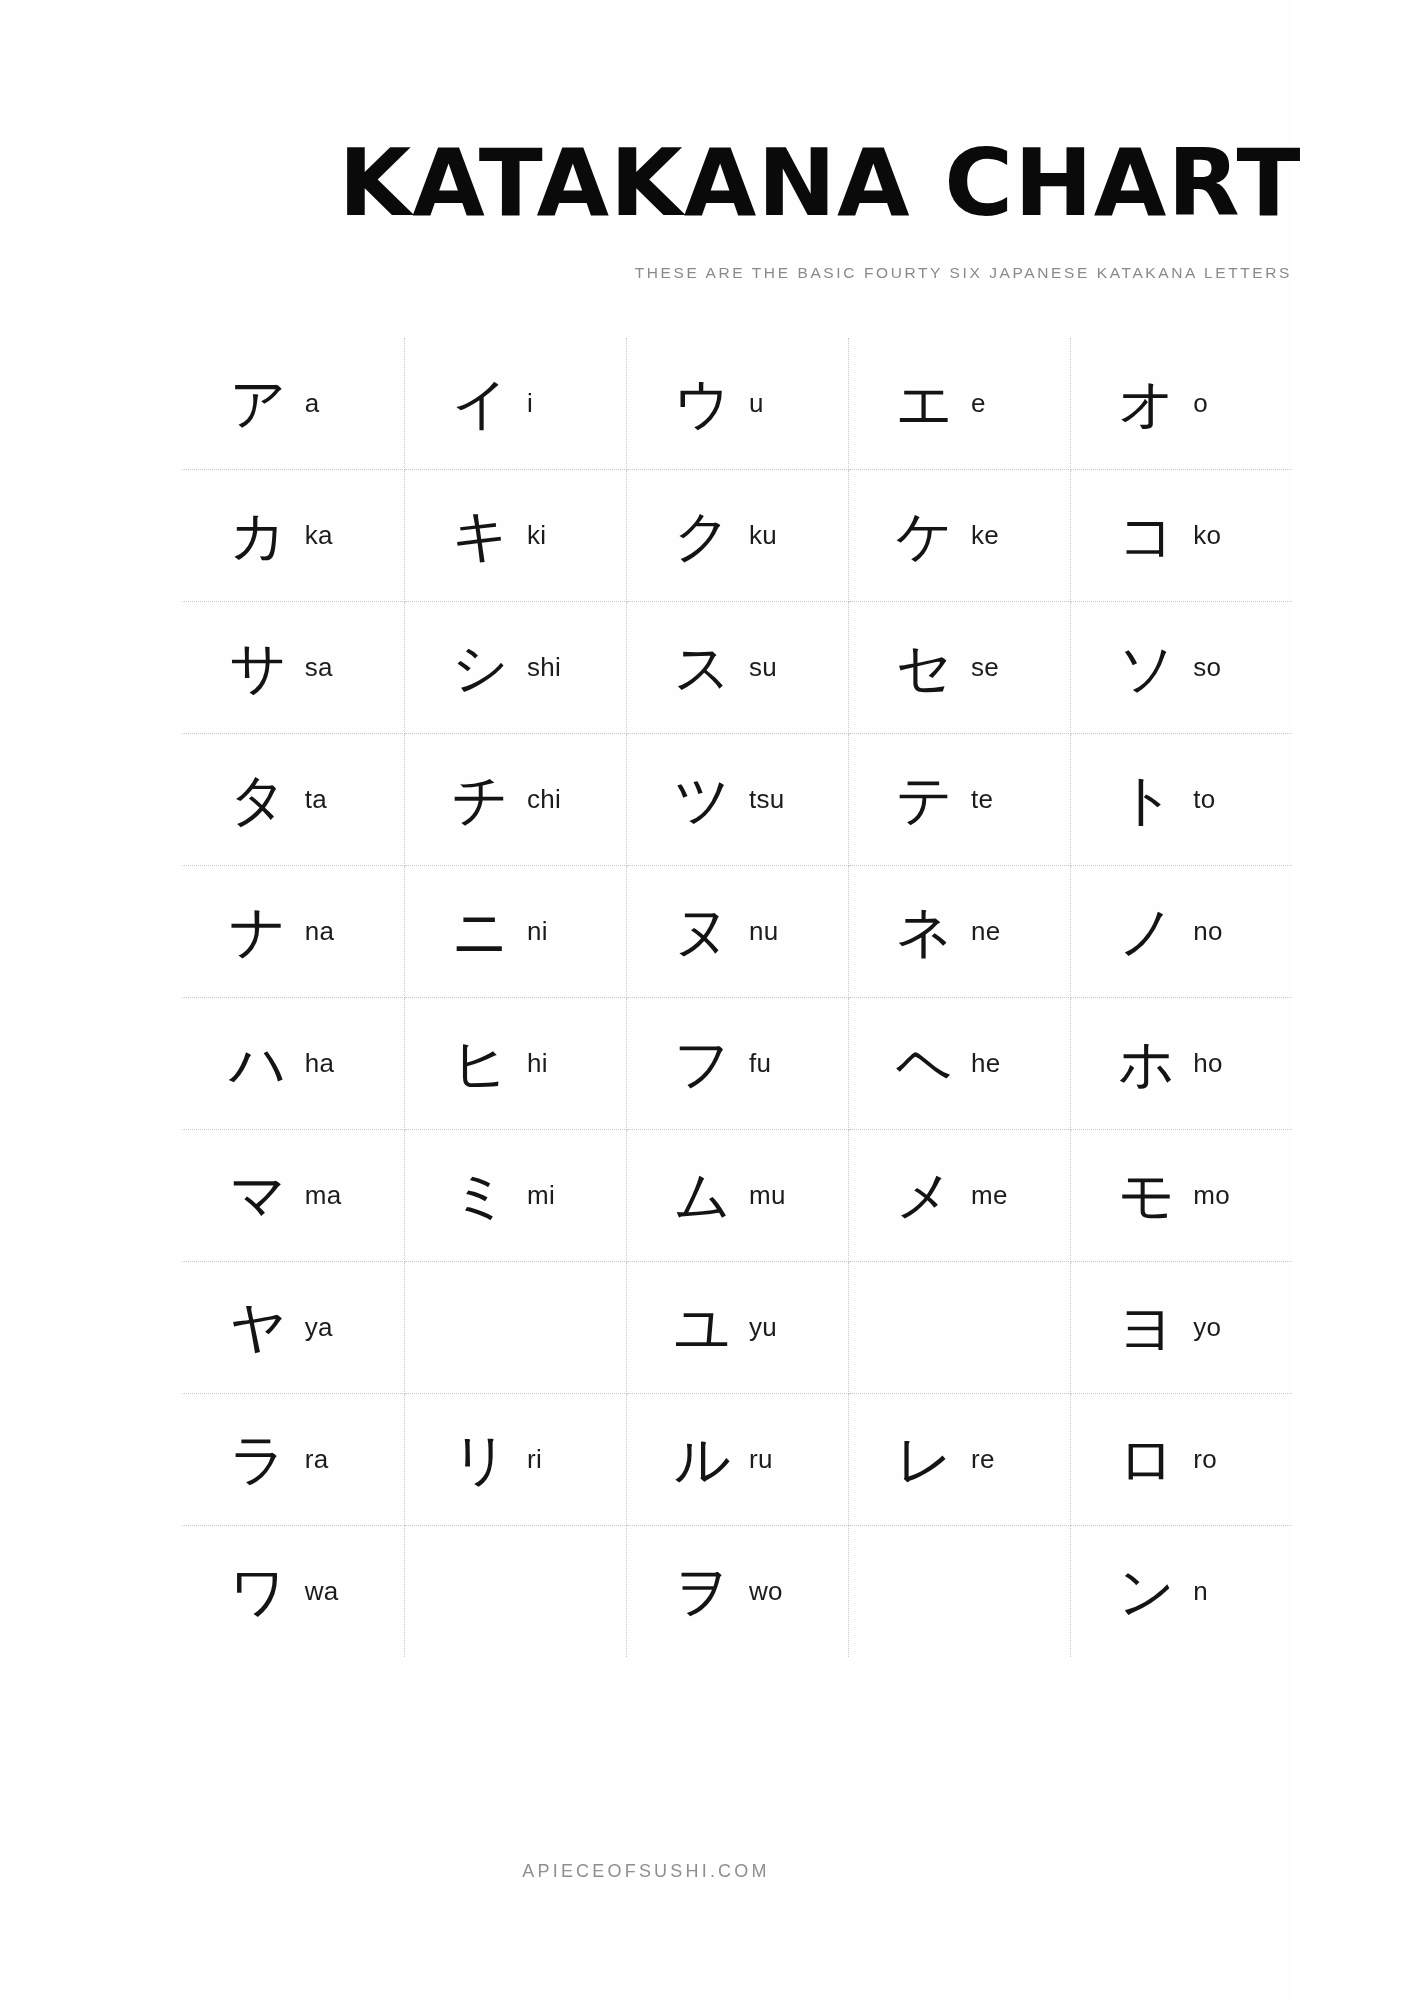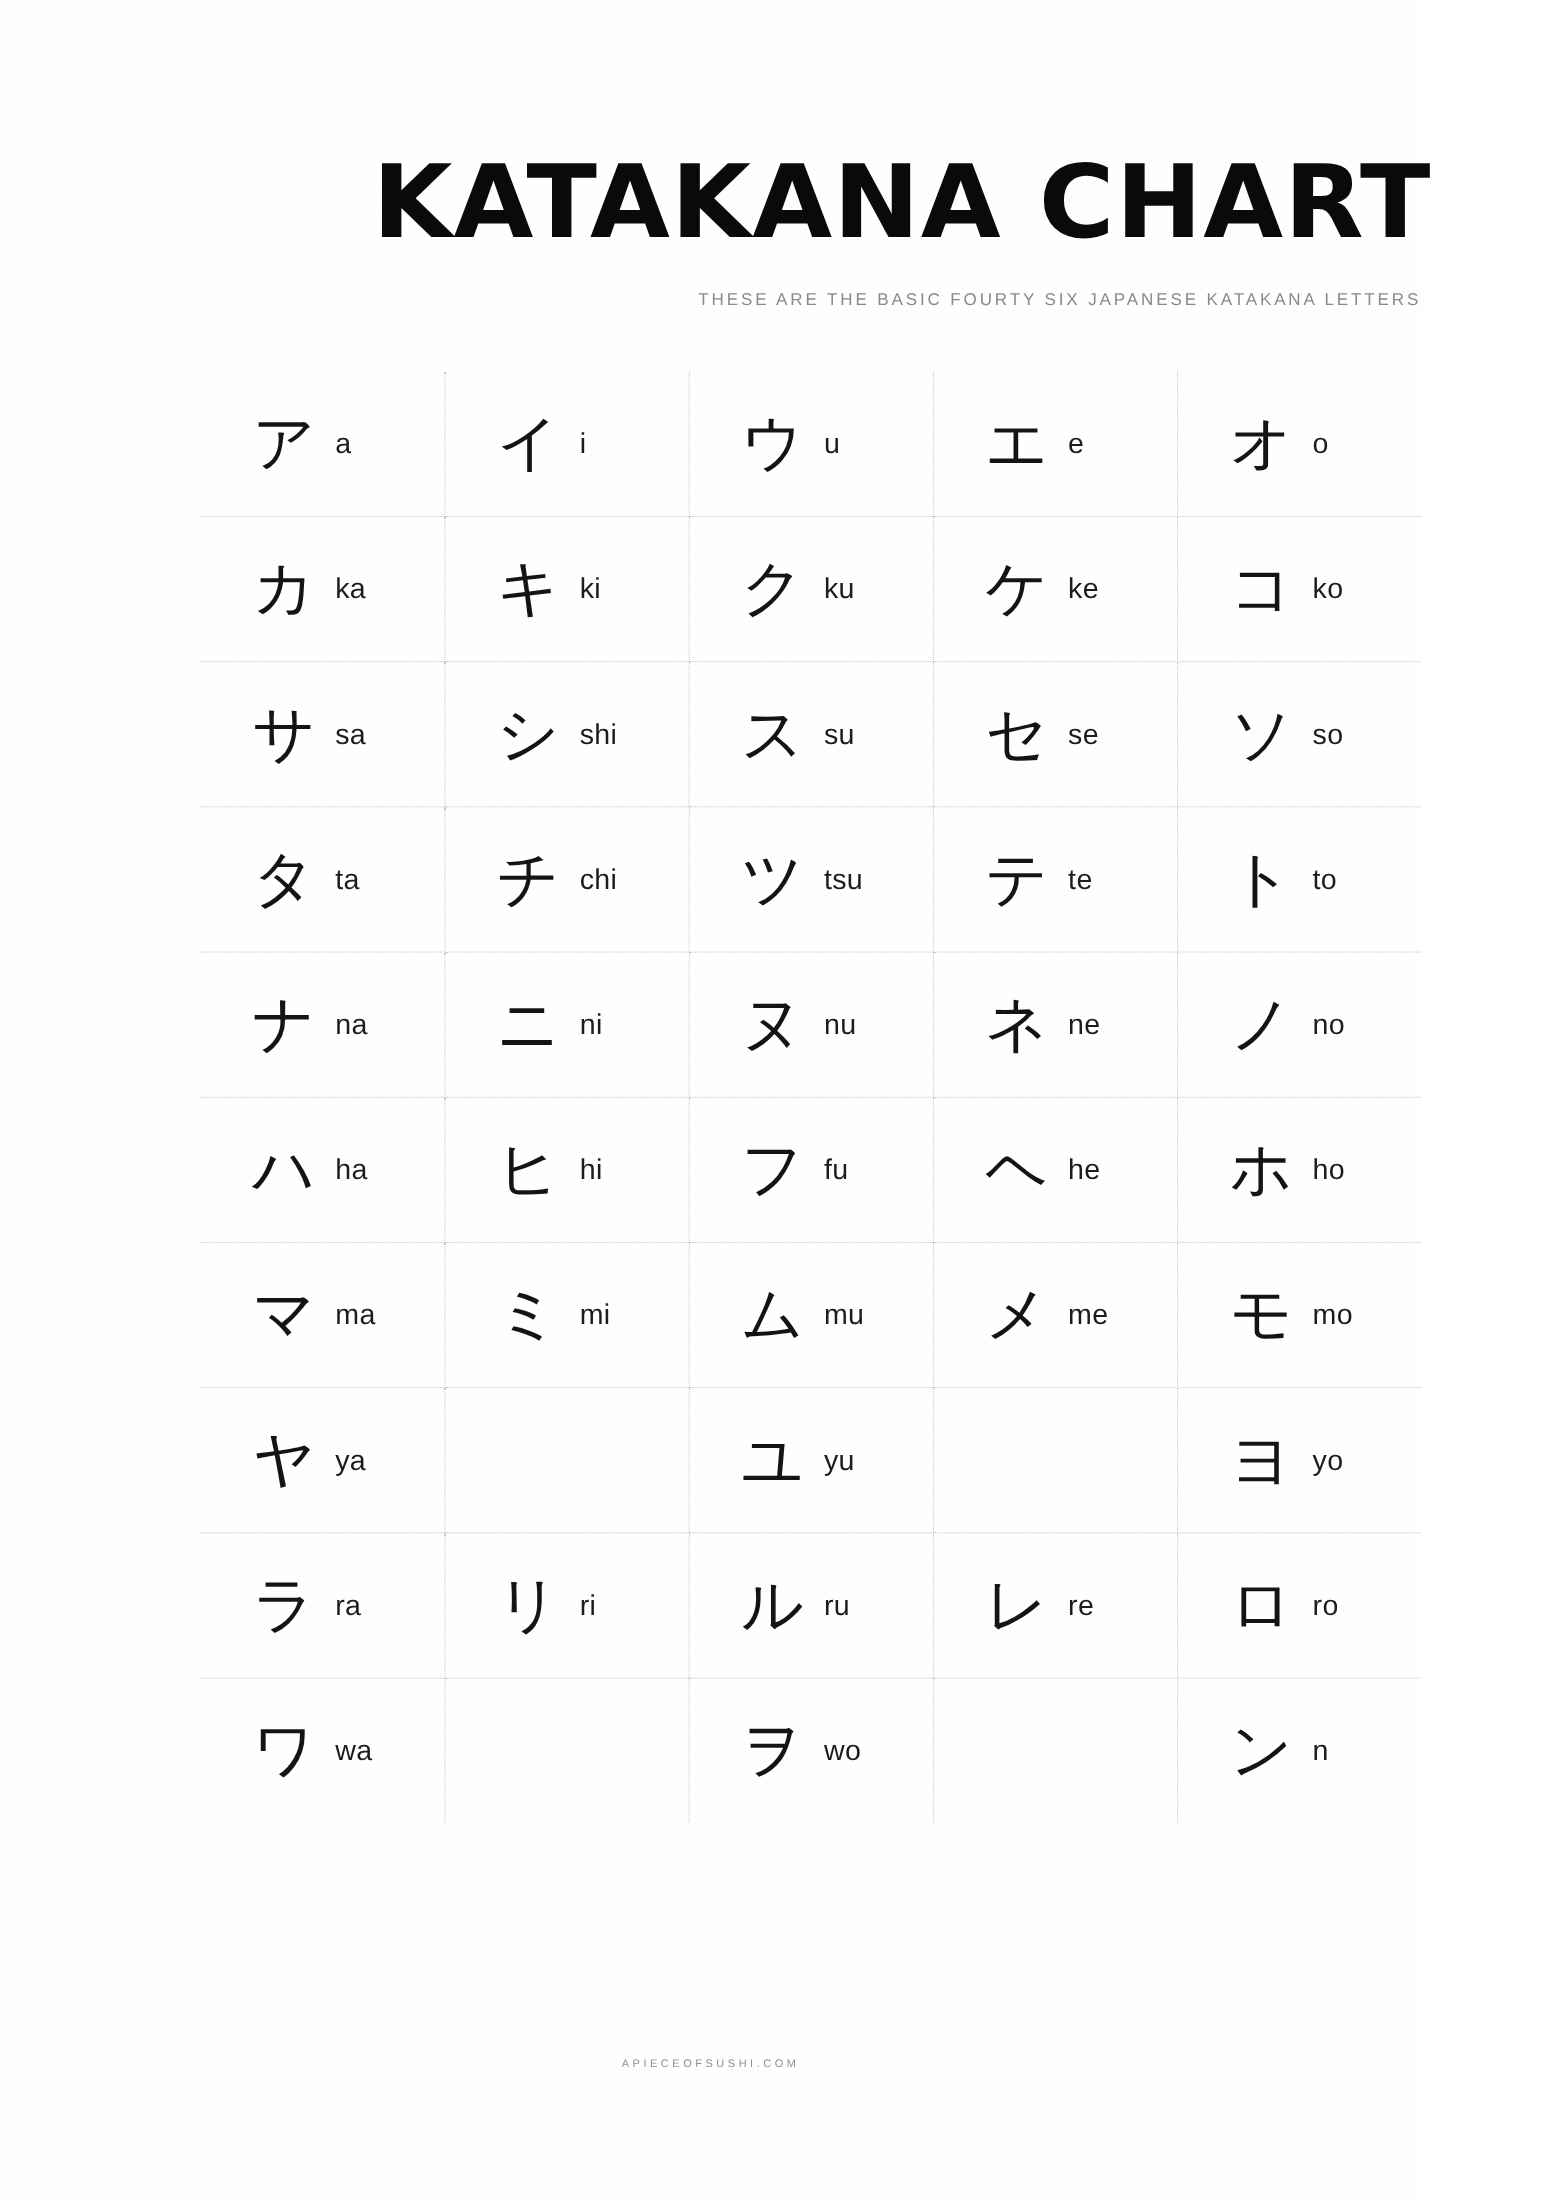--- a/index.html
+++ b/index.html
@@ -92,21 +92,21 @@
   .cell.empty .kana,
   .cell.empty .romaji {
     visibility: hidden;
   }
   .footer {
     position: absolute;
     bottom: 118px;
     left: 0;
     right: 0;
     text-align: center;
-    font-size: 10px;
+    font-size: 18px;
     letter-spacing: 3.2px;
     color: #8f8f8f;
   }
 </style>
 </head>
 <body>
 
 <div class="page">
 
   <div class="title">KATAKANA CHART</div>

